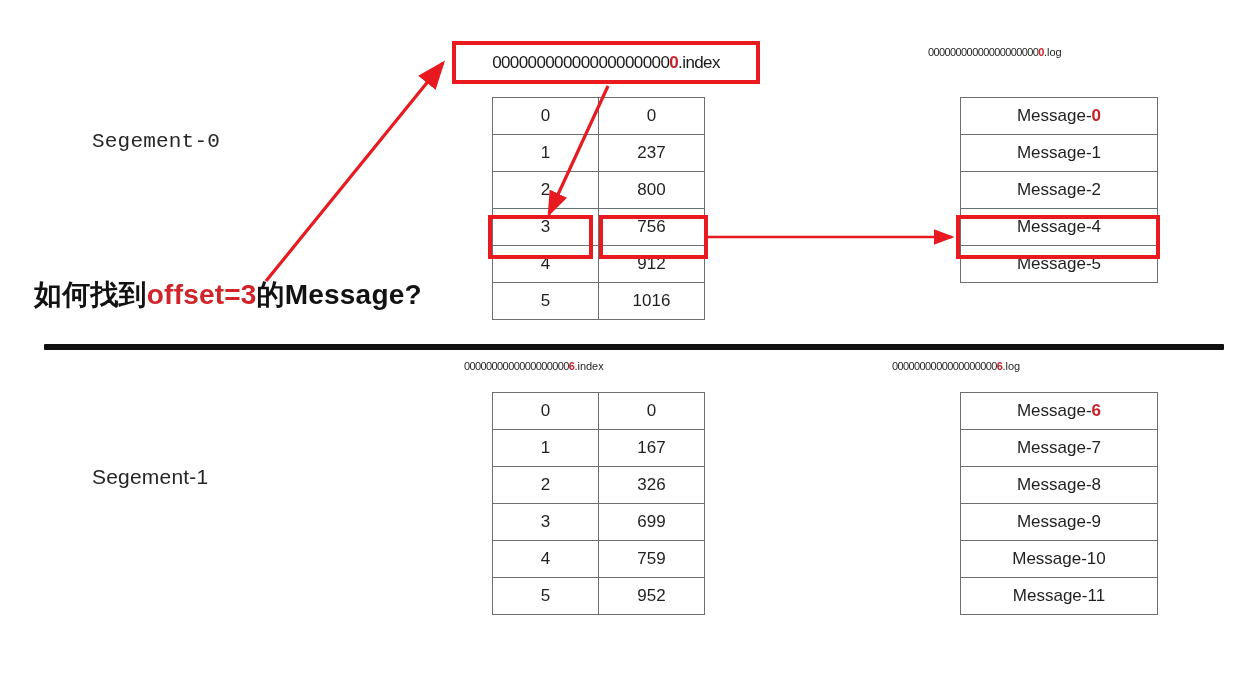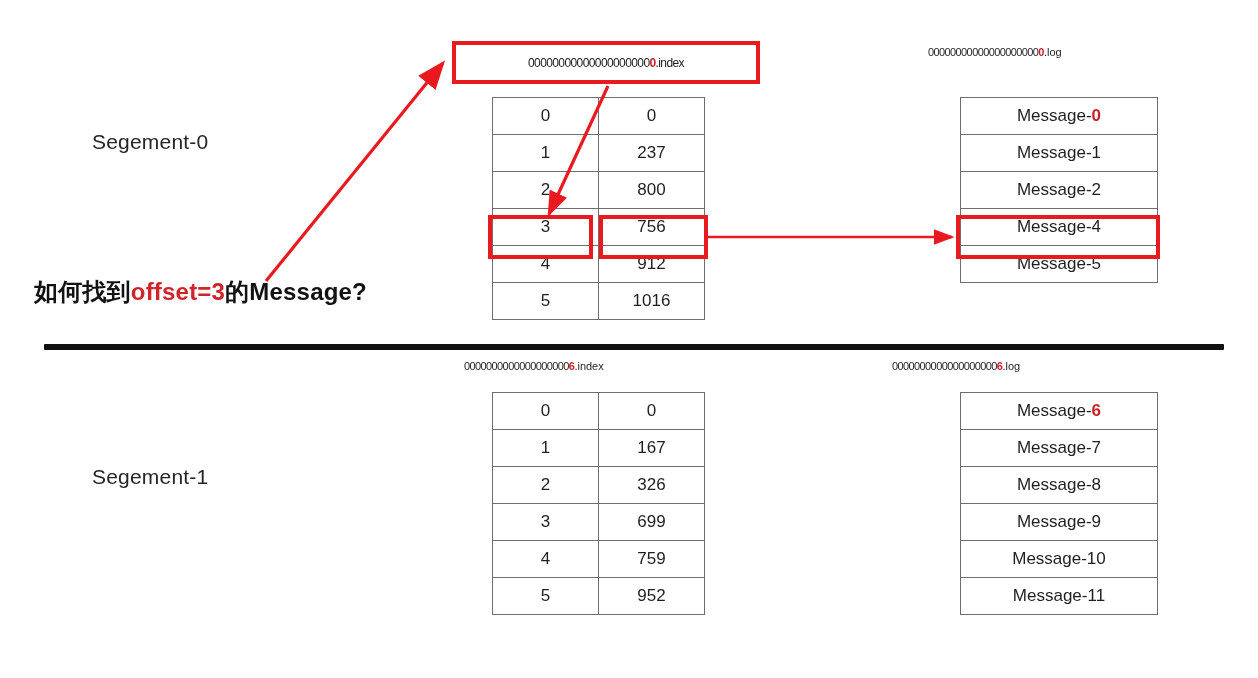--- a/index.html
+++ b/index.html
@@ -22,21 +22,21 @@
   }
 
   
   .segment-label {
     position: absolute;
     font-size: 21px;
     color: #262626;
     letter-spacing: 0.2px;
     white-space: nowrap;
   }
-  #segment-0-label { left: 92px;  top: 130px; }
+  #segment-0-label { left: 92px;  top: 130px; font-family: Liberation Mono, monospace; }
   #segment-1-label { left: 92px;  top: 465px; }
 
   
   .filename {
     position: absolute;
     font-size: 11px;
     letter-spacing: -0.6px;
     color: #1f1f1f;
     white-space: nowrap;
   }
@@ -52,21 +52,21 @@
     height: 43px;
     border: 4px solid #e8191f;
     background: #ffffff;
     box-sizing: border-box;
     display: flex;
     align-items: center;
     justify-content: center;
     z-index: 6;
   }
   #index0-filename-box .filename-text {
-    font-size: 12px;
+    font-size: 17px;
     letter-spacing: -0.6px;
     white-space: nowrap;
   }
   #index0-filename-box .hl { color: #c9202a; font-weight: 600; }
 
   #log0-filename  { left: 928px; top: 46px; }
   #index1-filename{ left: 464px; top: 360px; }
   #log1-filename  { left: 892px; top: 360px; }
 
   
@@ -123,21 +123,21 @@
     height: 6px;
     background: #111111;
     border-radius: 1px;
   }
 
   
   #question-caption {
     position: absolute;
     left: 34px;
     top: 276px;
-    font-size: 24px;
+    font-size: 28px;
     font-weight: 700;
     white-space: nowrap;
     color: #121212;
     letter-spacing: 0.2px;
   }
   #question-caption .hl { color: #d0232a; }
 
   
   #arrow-layer {
     position: absolute;

